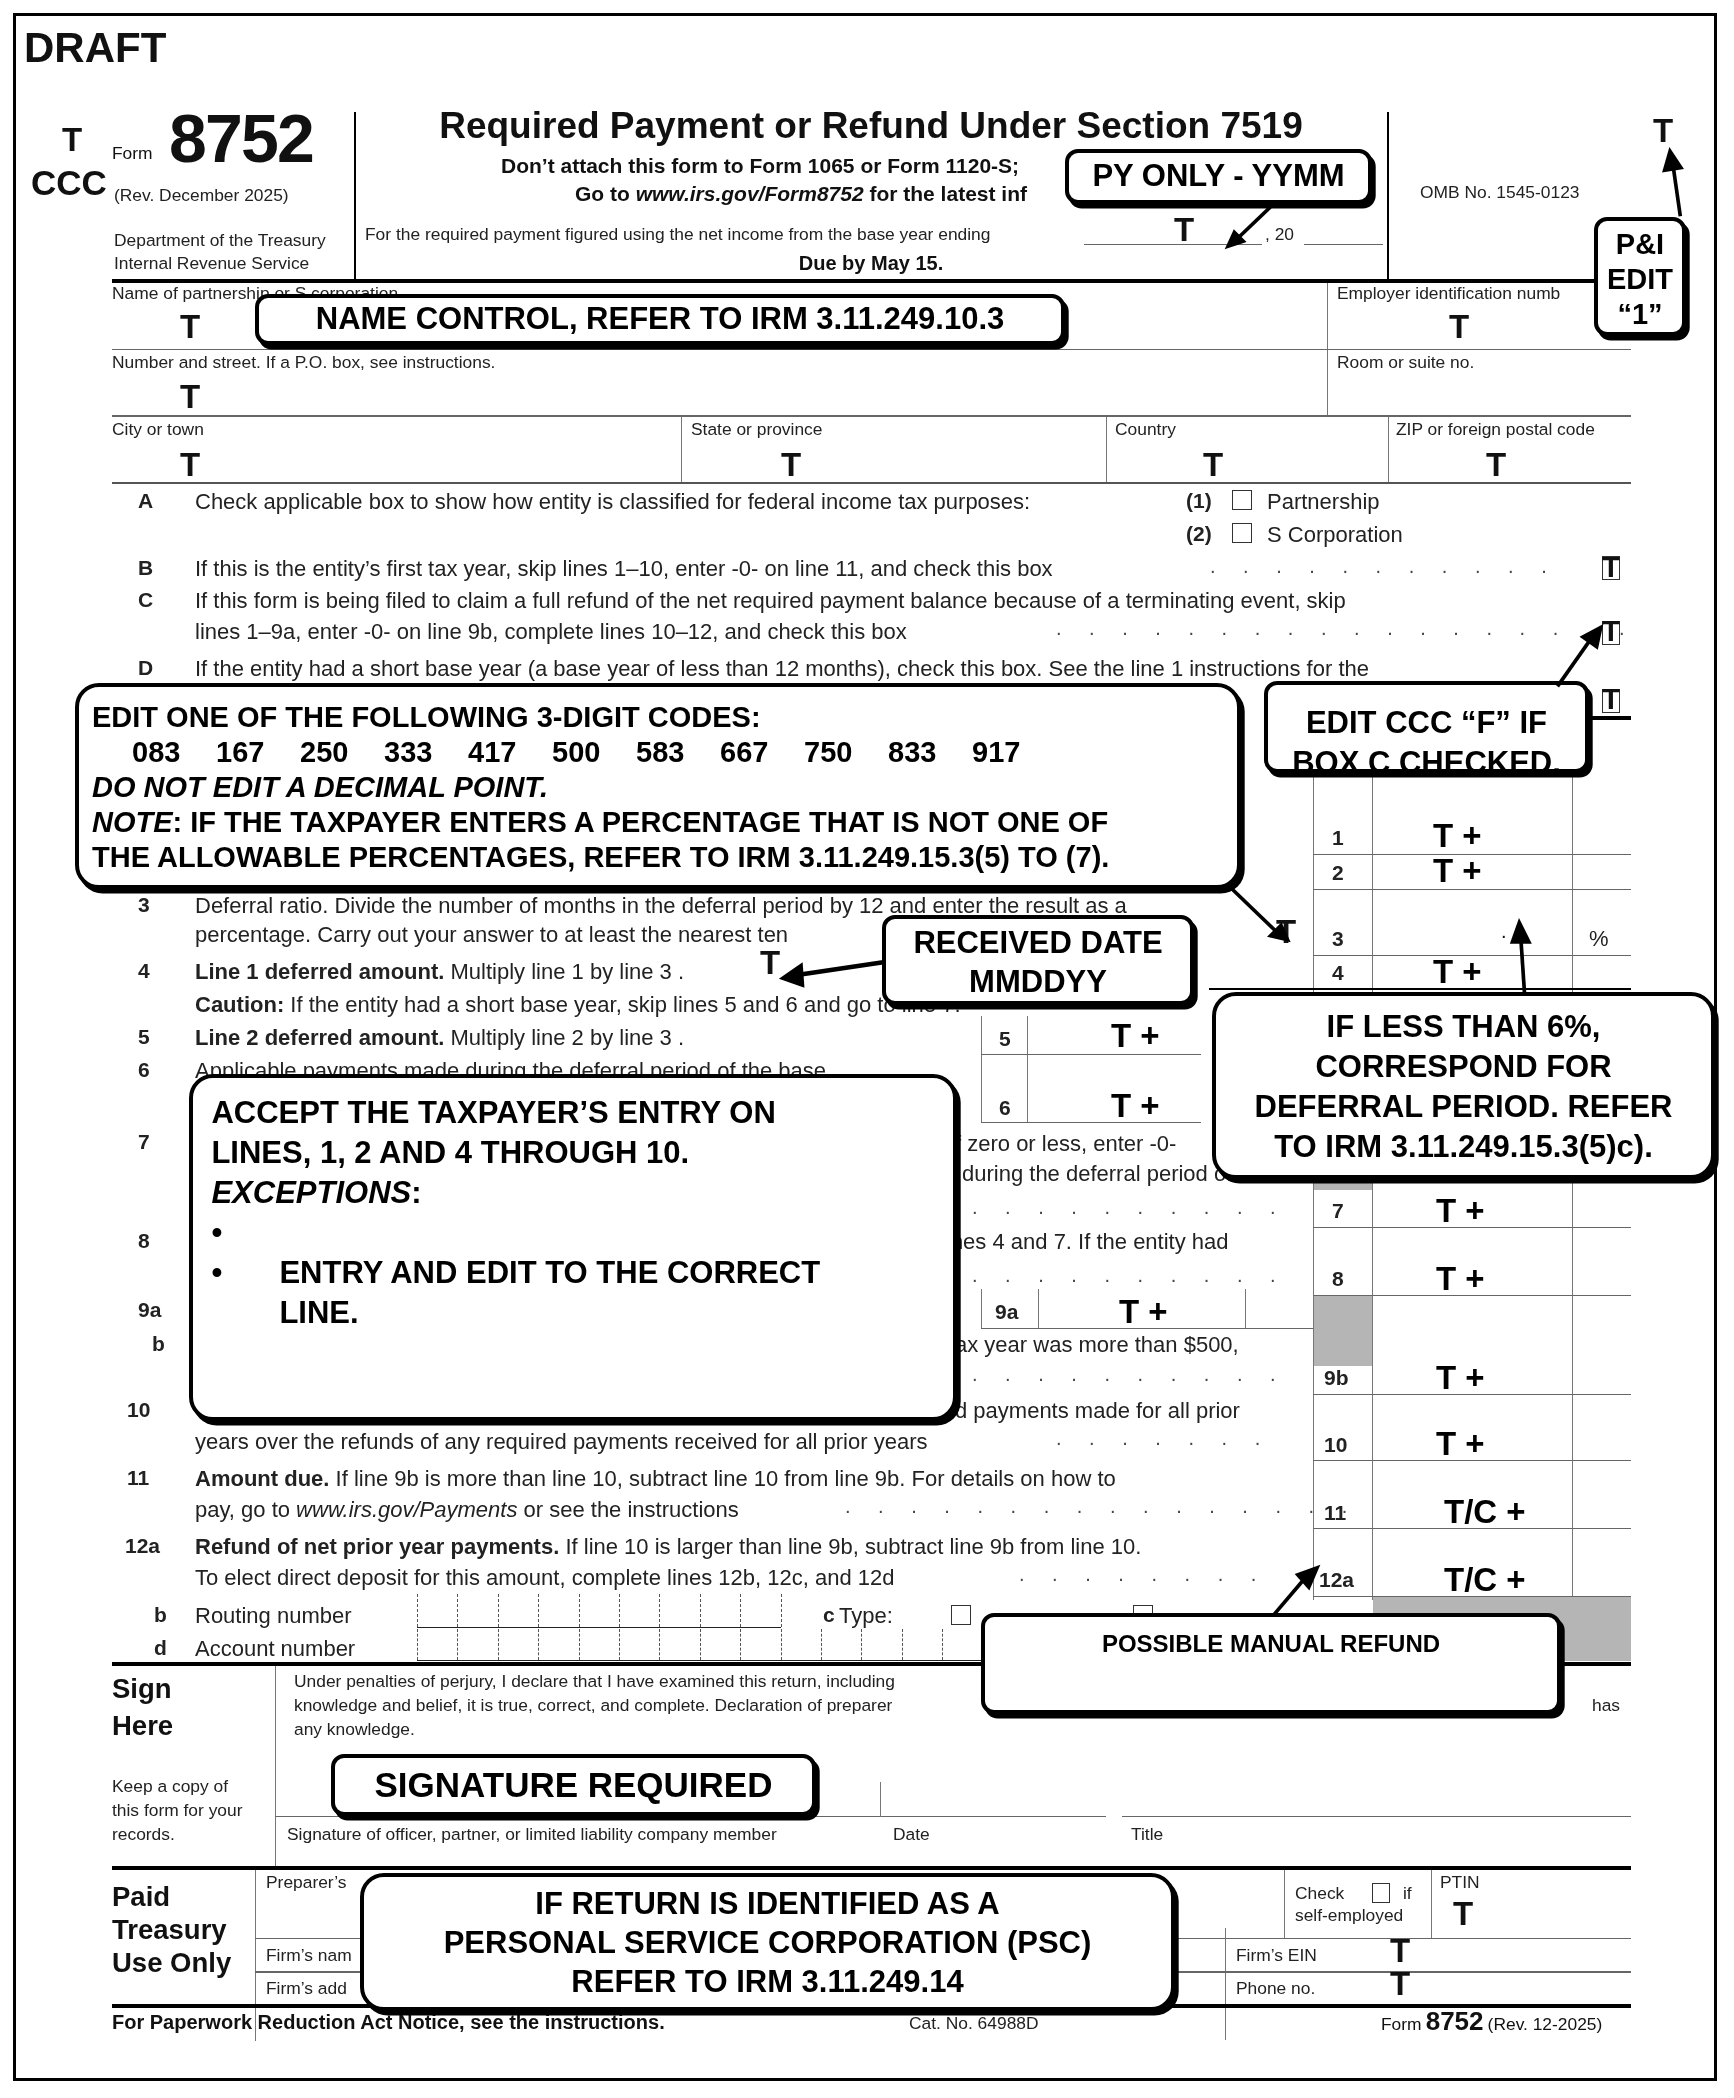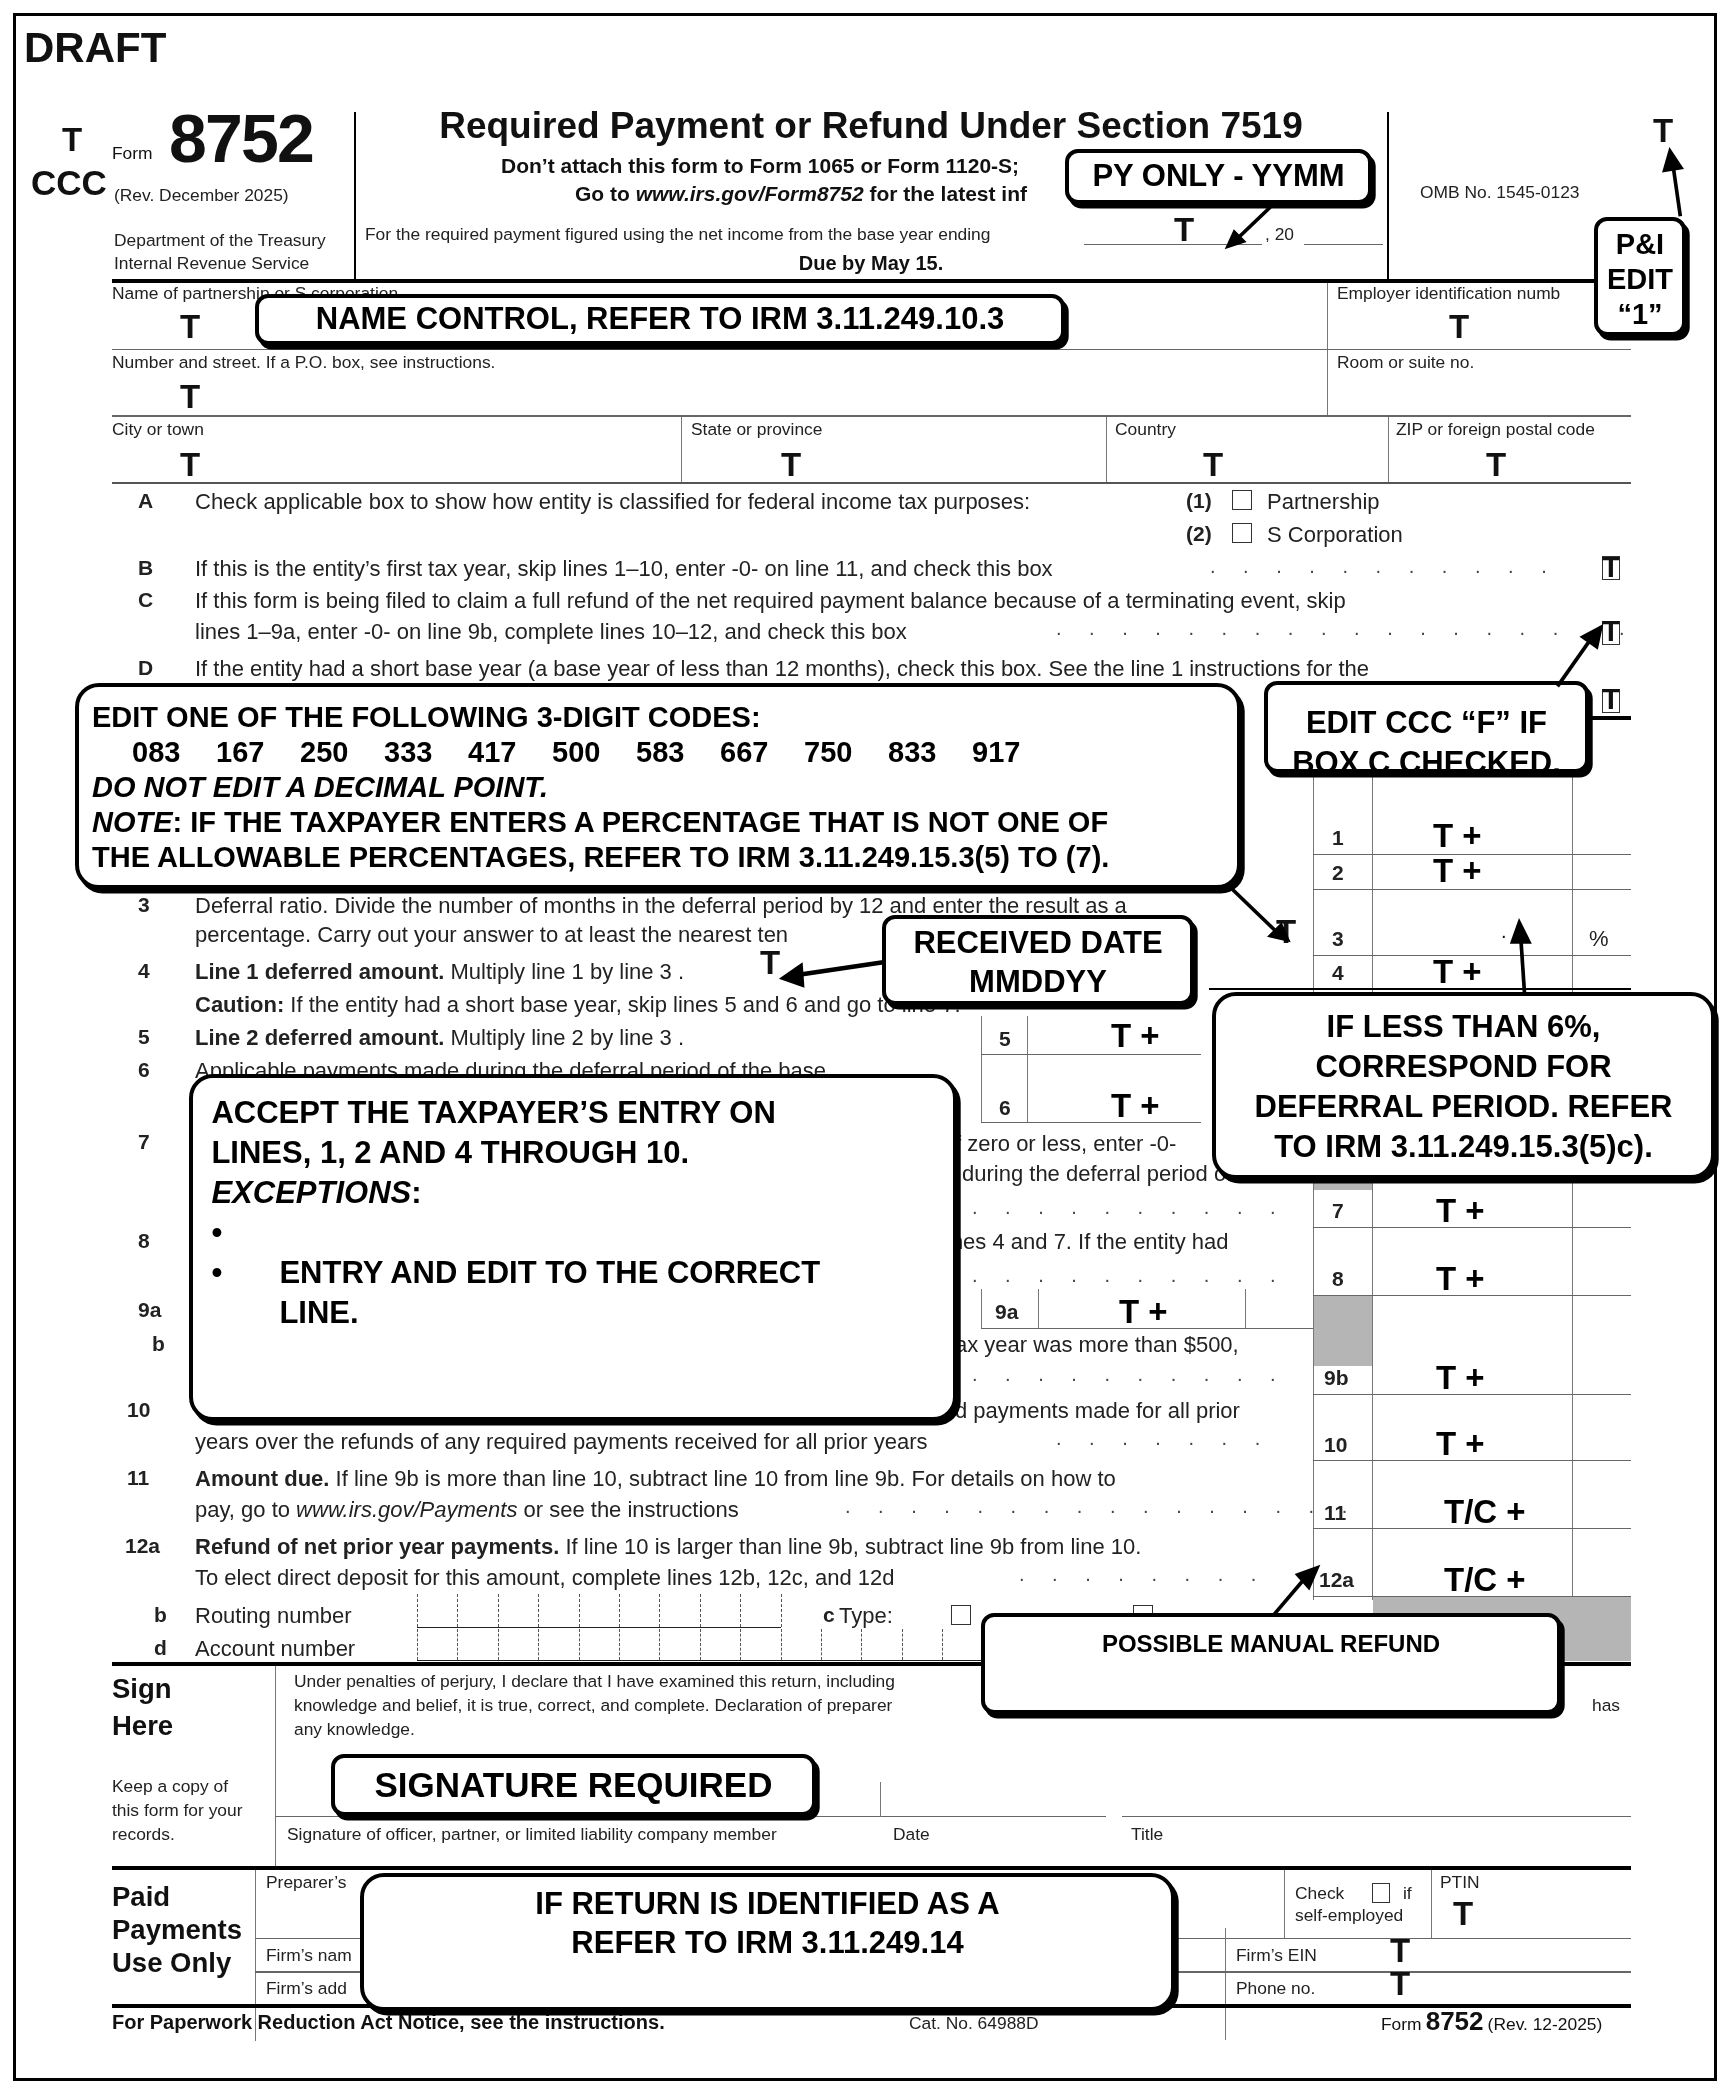--- a/index.html
+++ b/index.html
@@ -264,21 +264,21 @@
 <div class="abs lbl" style="left:294px;top:1719px;">any knowledge.</div>
 <div class="thin" style="left:275px;top:1816px;width:831px;height:1.4px;"></div>
 <div class="vthin" style="left:880px;top:1782px;height:35px;"></div>
 <div class="thin" style="left:1122px;top:1816px;width:509px;height:1.4px;"></div>
 <div class="abs lbl" style="left:287px;top:1824px;">Signature of officer, partner, or limited liability company member</div>
 <div class="abs lbl" style="left:893px;top:1824px;">Date</div>
 <div class="abs lbl" style="left:1131px;top:1824px;">Title</div>
 
 <div class="hl" style="left:112px;top:1866px;width:1519px;height:3.7px;"></div>
 <div class="abs" style="left:112px;top:1881px;font-size:27.5px;font-weight:bold;">Paid</div>
-<div class="abs" style="left:112px;top:1914px;font-size:27.5px;font-weight:bold;">Payments</div>
+<div class="abs" style="left:112px;top:1914px;font-size:27.5px;font-weight:bold;">Treasury</div>
 <div class="abs" style="left:112px;top:1947px;font-size:27.5px;font-weight:bold;">Use Only</div>
 <div class="vthin" style="left:255px;top:1870px;height:171px;"></div>
 <div class="abs lbl" style="left:266px;top:1872px;">Preparer’s</div>
 <div class="vthin" style="left:1284px;top:1870px;height:68px;"></div>
 <div class="vthin" style="left:1431px;top:1870px;height:68px;"></div>
 <div class="abs lbl" style="left:1295px;top:1883px;">Check</div>
 <div class="cbx" style="left:1372px;top:1883px;width:18.4px;height:20px;"></div>
 <div class="abs lbl" style="left:1403px;top:1883px;">if</div>
 <div class="abs lbl" style="left:1295px;top:1905px;">self-employed</div>
 <div class="abs lbl" style="left:1440px;top:1872px;">PTIN</div>
@@ -382,15 +382,16 @@
 </div>
 <svg class="arrow" style="left:1267px;top:1563px;" width="59" height="55" viewBox="0 0 64 60">
     <line x1="6" y1="58" x2="40" y2="18" stroke="#000" stroke-width="4"></line>
     <polygon points="58,2 30,12 46,30" fill="#000"></polygon>
   </svg>
 
 <div class="callout sm" style="left:331px;top:1754px;width:485px;height:62px;font-size:35px;text-align:center;line-height:53px;">SIGNATURE REQUIRED</div>
 
 <div class="callout" style="left:360px;top:1873px;width:815px;height:138px;font-size:31px;text-align:center;line-height:39px;padding-top:7.3px;">
   <div>IF RETURN IS IDENTIFIED AS A</div>
+  <div>PERSONAL SERVICE CORPORATION (PSC)</div>
   <div>REFER TO IRM 3.11.249.14</div>
 </div>
 
 
 </body></html>

